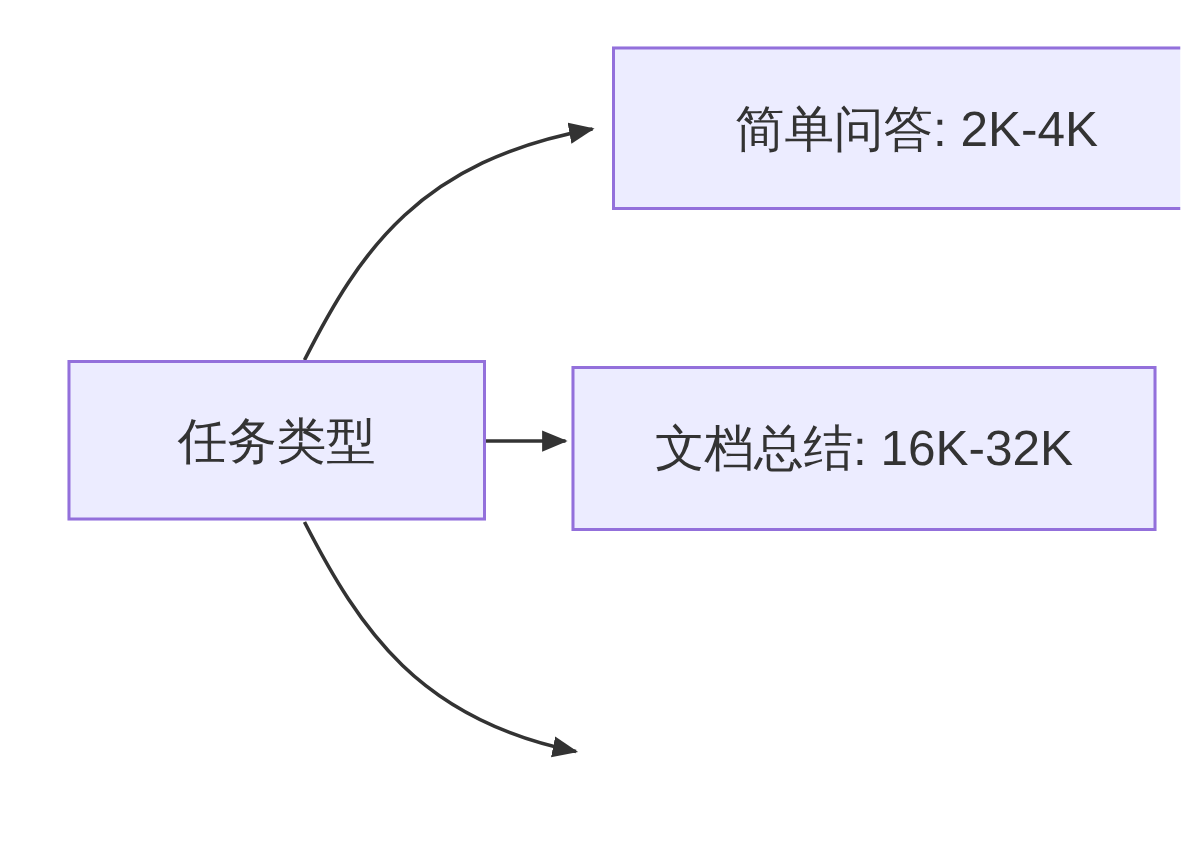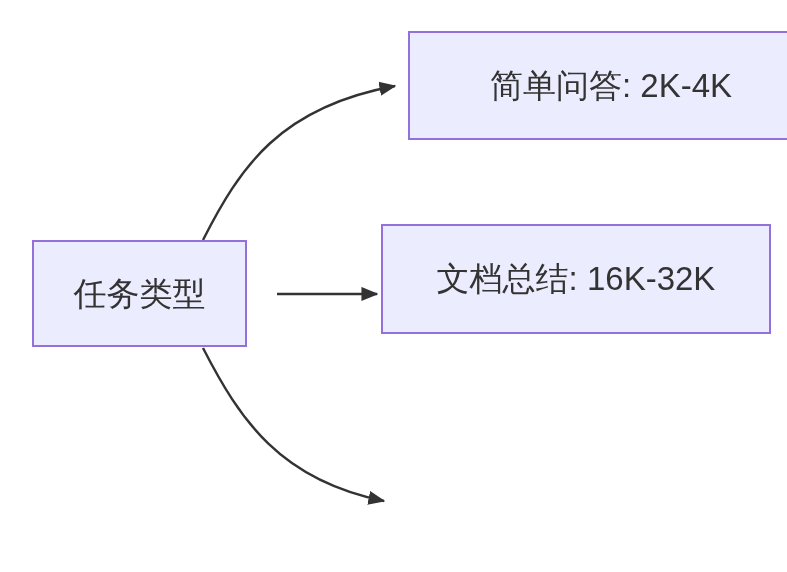--- a/index.html
+++ b/index.html
@@ -34,23 +34,23 @@
     border: 2px solid #9370DB;
     display: flex;
     align-items: center;
     justify-content: center;
     color: #333333;
     font-size: 33px;
     line-height: 1.2;
     white-space: nowrap;
     text-align: center;
   }
-  .node-root    { left: 32px;  top: 240px; width: 215px; height: 107px; }
+  .node-root    { left: 45px;  top: 240px; width: 279px; height: 107px; }
   .node-qa      { left: 408px; top: 31px;  width: 406px; height: 109px; }
-  .node-summary { left: 381px; top: 224px; width: 390px; height: 110px; }
+  .node-summary { left: 381px; top: 244px; width: 390px; height: 110px; }
   .node-multi   { left: 388px; top: 445px; width: 375px; height: 112px; }
 </style>
 </head>
 <body>
 
 <div class="canvas">
 
   <svg class="edges" viewBox="0 0 787 572" xmlns="http://www.w3.org/2000/svg">
     <defs>
       <marker id="arrowhead" viewBox="0 0 12 10" refX="11" refY="5" markerWidth="17" markerHeight="15" markerUnits="userSpaceOnUse" orient="auto">

